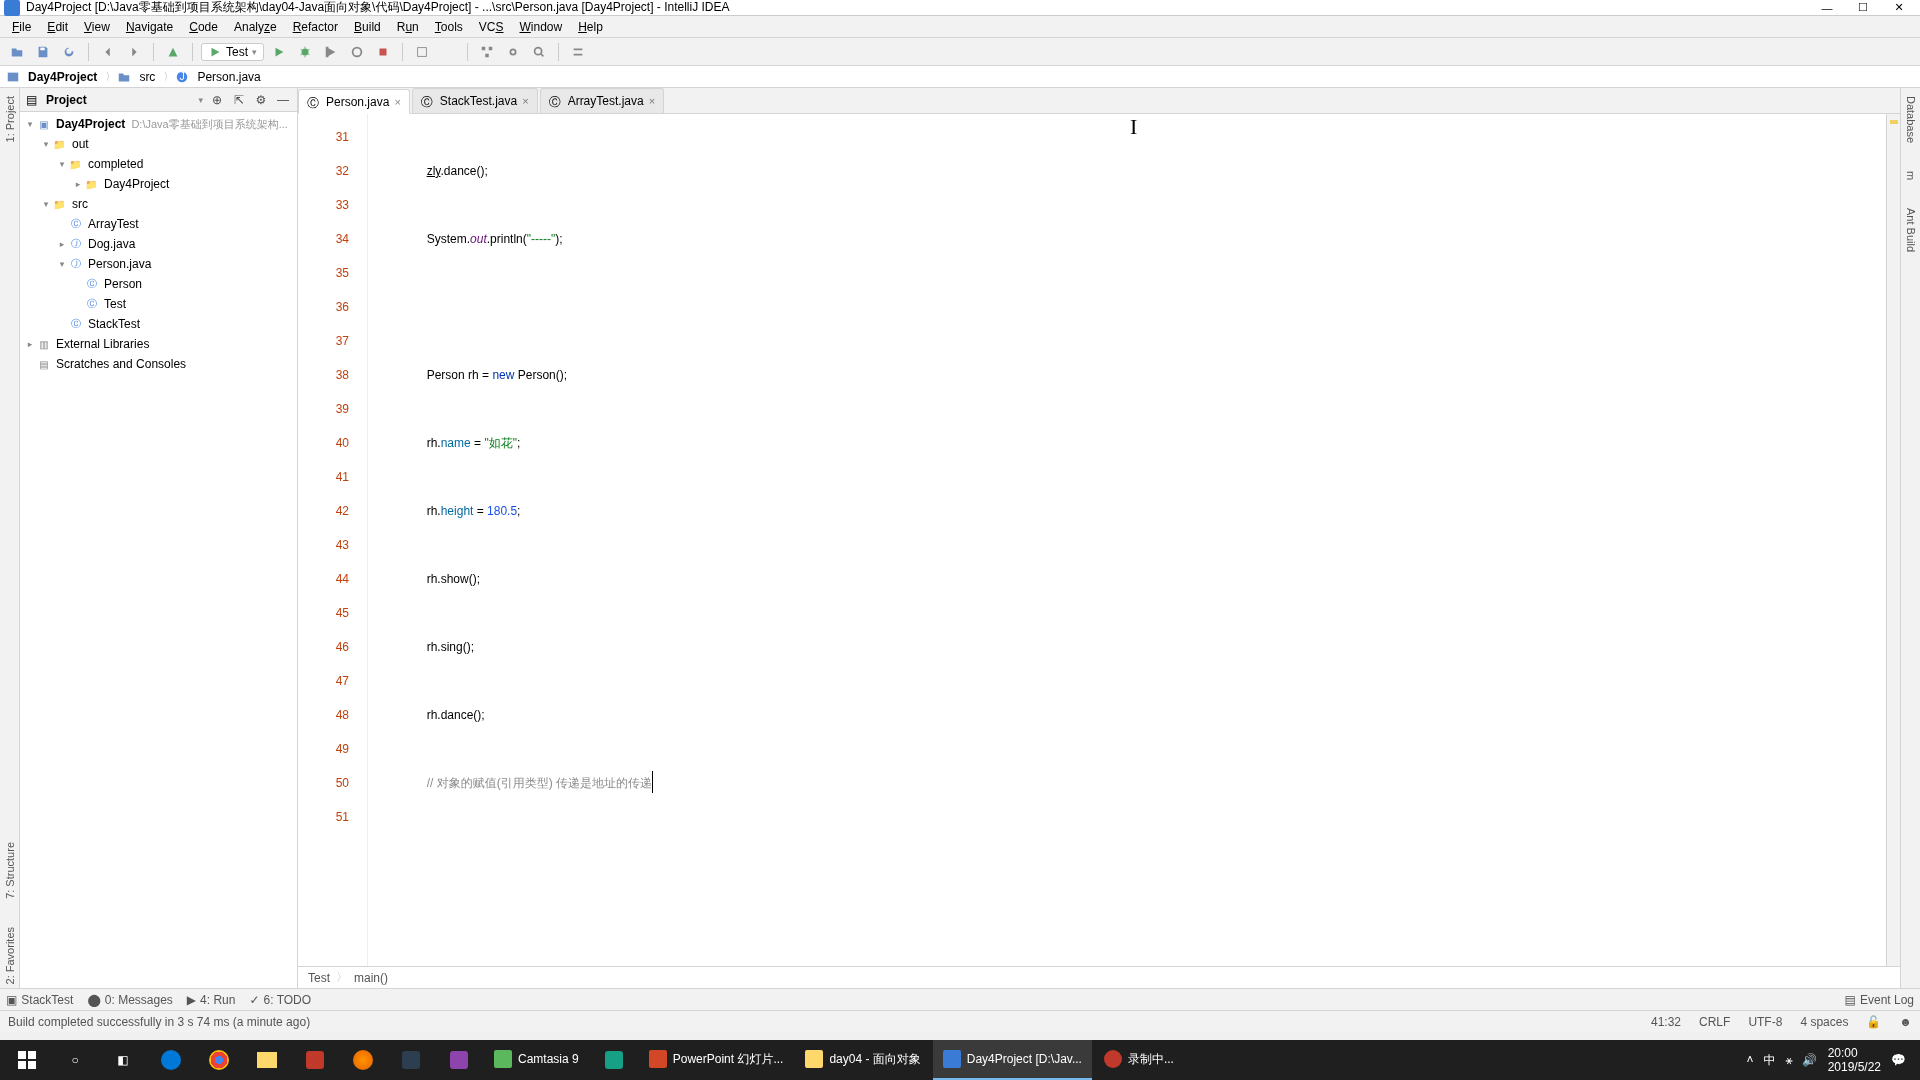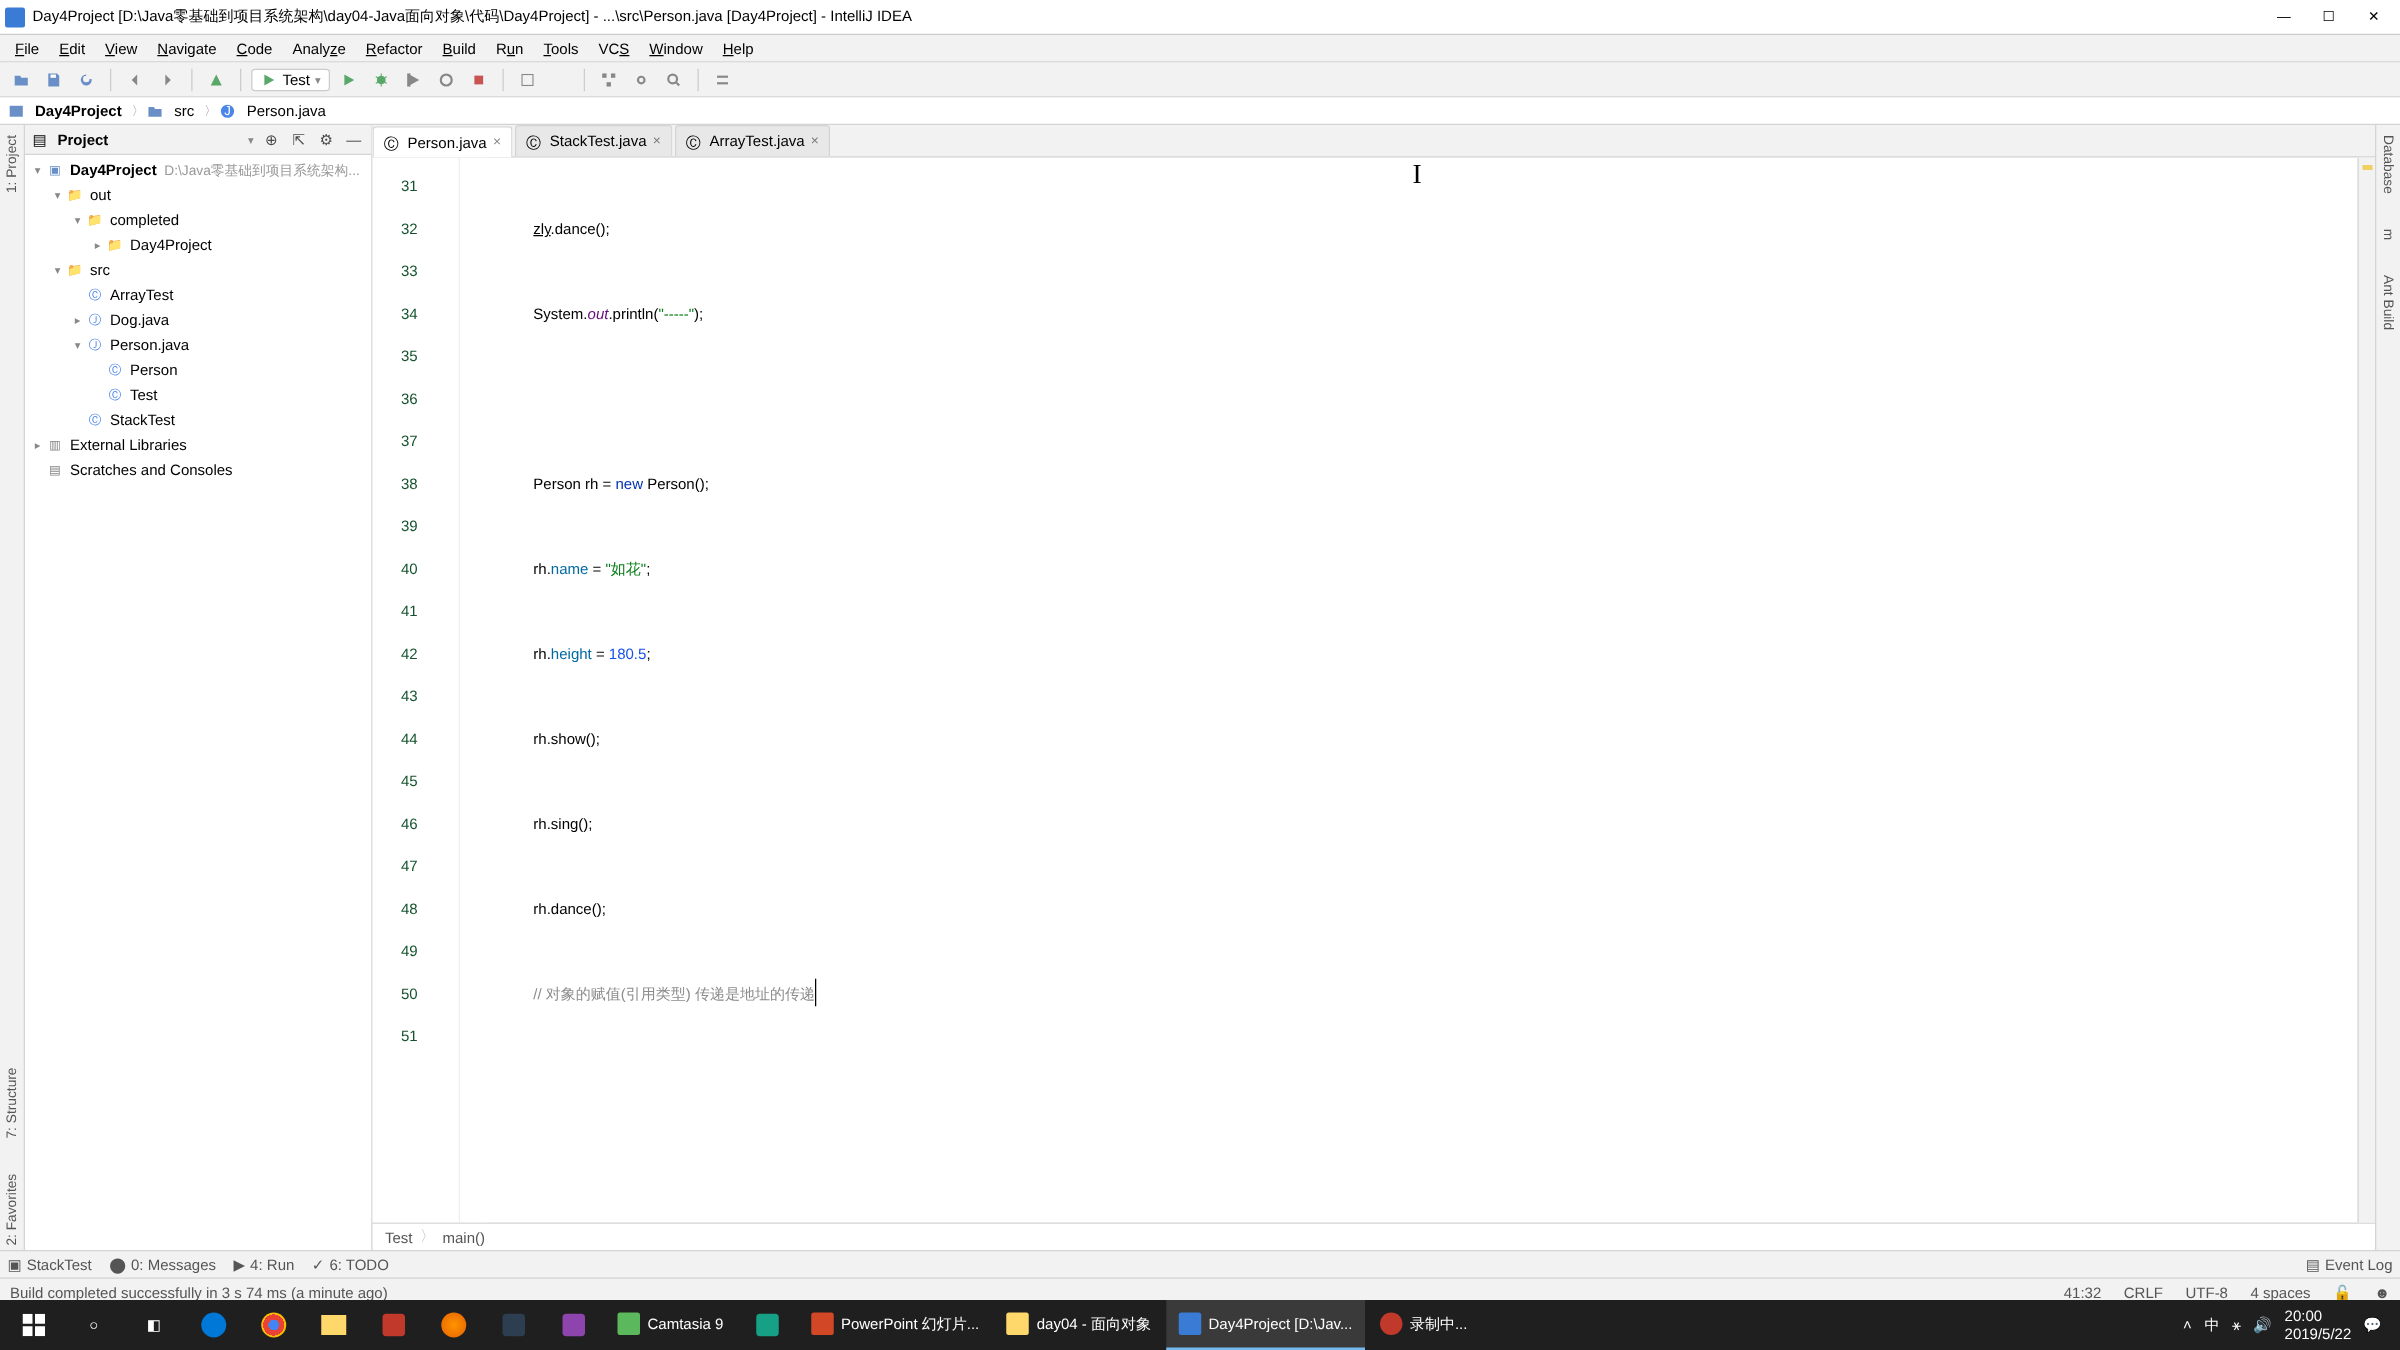--- a/index.html
+++ b/index.html
@@ -1,18 +1,18 @@
 <!DOCTYPE html>
 <html><head>
 <meta charset="utf-8">
 <style>
 *{margin:0;padding:0;box-sizing:border-box;font-family:"Segoe UI","Microsoft YaHei",sans-serif;font-size:12px;user-select:none}
 body{background:#f0f0f0;overflow:hidden;width:1920px;height:1080px;position:relative}
 
-.titlebar{height:28px;background:#fff;display:flex;align-items:center;padding:0 4px;border-bottom:1px solid #ccc}
+.titlebar{height:16px;background:#fff;display:flex;align-items:center;padding:0 4px;border-bottom:1px solid #ccc}
 .titlebar .icon{width:16px;height:16px;margin-right:6px;display:inline-block;background:#3a7bd5;border-radius:2px}
 .titlebar .title{flex:1;font-size:12px;color:#000}
 .titlebar .winbtns{display:flex;gap:2px}
 .titlebar .winbtns span{width:34px;height:20px;display:flex;align-items:center;justify-content:center;font-size:11px;cursor:default}
 
 .menubar{height:22px;background:#f2f2f2;display:flex;align-items:center;padding:0 4px;border-bottom:1px solid #d4d4d4}
 .menubar span{padding:2px 8px;font-size:12px;cursor:default}
 .menubar span u{text-decoration:underline}
 
 .toolbar{height:28px;background:#f2f2f2;display:flex;align-items:center;padding:0 6px;border-bottom:1px solid #d4d4d4;gap:4px}
@@ -46,21 +46,21 @@
 .ic-class{color:#4a86e8}
 .ic-lib{color:#888}
 
 .editorpane{flex:1;display:flex;flex-direction:column;min-width:0}
 .tabs{height:26px;background:#f2f2f2;border-bottom:1px solid #d4d4d4;display:flex;align-items:flex-end}
 .tabs .tab{height:25px;padding:0 8px;display:flex;align-items:center;gap:5px;background:#e8e8e8;border:1px solid #d4d4d4;border-bottom:none;margin-right:2px;border-radius:3px 3px 0 0;font-size:12px;cursor:default}
 .tabs .tab.active{background:#fff;border-bottom:1px solid #fff;position:relative;top:1px}
 .tabs .tab .ticon{width:14px;height:14px}
 .tabs .tab .close{opacity:.5;font-size:11px}
 .editor{flex:1;display:flex;overflow:hidden;position:relative}
-.gutter{width:70px;background:#fff;border-right:1px solid #eee;text-align:center;padding:6px 18px 6px 8px;color:#14532d;font-family:"Consolas",monospace;font-size:17px;line-height:34px}
+.gutter{width:70px;background:#fff;border-right:1px solid #eee;text-align:right;padding:6px 18px 6px 8px;color:#c2410c;font-family:"Consolas",monospace;font-size:17px;line-height:34px}
 .gutter-icons{width:22px;background:#fff;position:relative}
 .code{flex:1;padding:6px 10px;font-family:"Consolas","SimSun",monospace;font-size:19px;line-height:34px;white-space:pre;position:relative}
 .code .kw{color:#0033b3}
 .code .str{color:#067d17}
 .code .cls{color:#000}
 .code .fld{color:#0369a1}
 .code .italic{font-style:italic;color:#660e7a}
 .code .com{color:#8c8c8c}
 .code .num{color:#1750eb}
 .code .under{text-decoration:underline}

